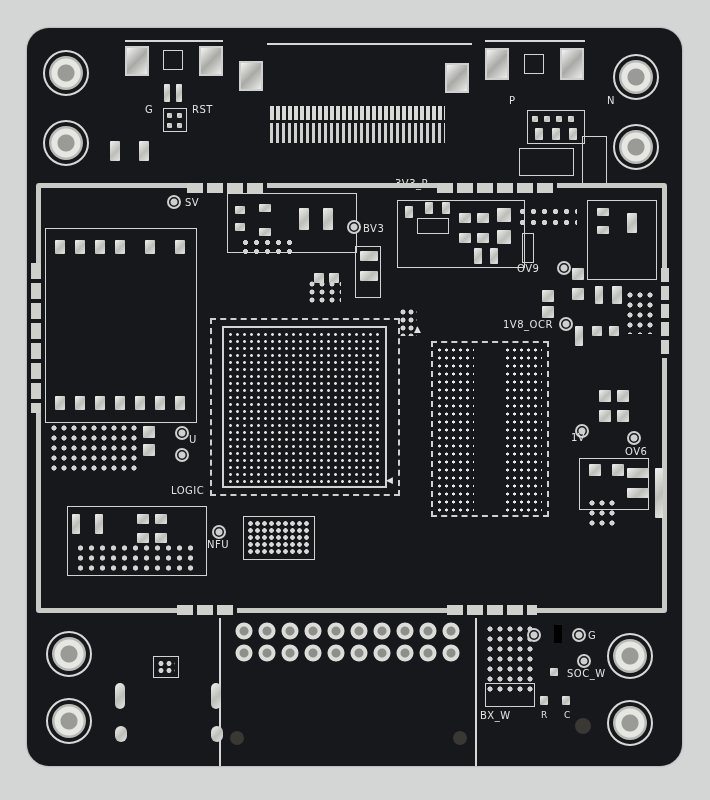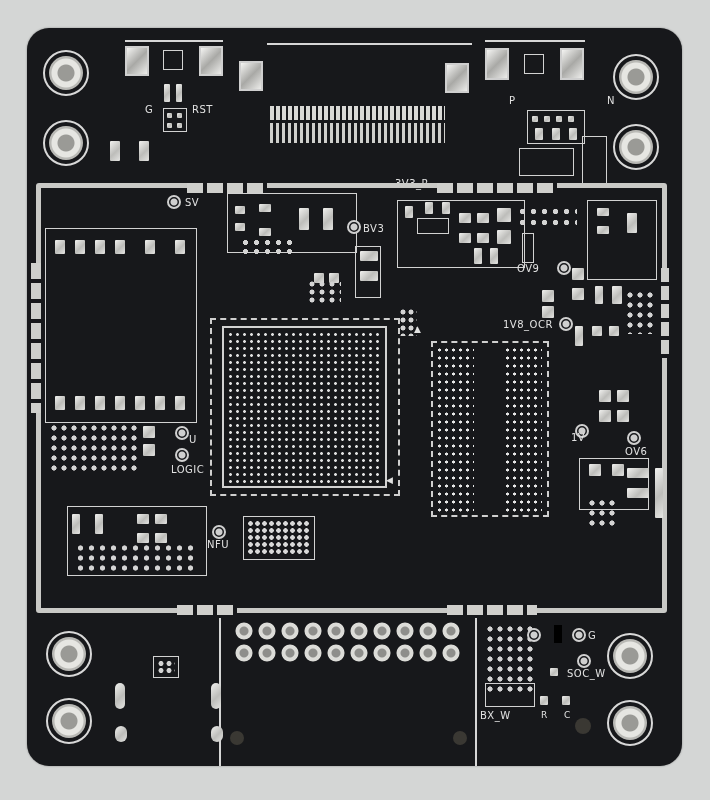--- a/index.html
+++ b/index.html
@@ -173,21 +173,21 @@
   <div class="pad" style="left:600px;top:460px;width:22px;height:10px;"></div>
   <div class="abs" style="left:560px;top:470px;width:30px;height:30px;background-image:radial-gradient(circle,#d4d4d4 2.3px,transparent 2.9px);background-size:10px 10px;"></div>
   <div class="pad" style="left:628px;top:440px;width:8px;height:50px;"></div>
 
   <div class="pad" style="left:116px;top:398px;width:12px;height:12px;"></div>
   <div class="pad" style="left:116px;top:416px;width:12px;height:12px;"></div>
   <div class="abs" style="left:22px;top:395px;width:90px;height:50px;background-image:radial-gradient(circle,#d4d4d4 2.3px,transparent 2.9px);background-size:10px 10px;"></div>
   <div class="testpt" style="left:148px;top:398px;"></div>
   <div class="silk" style="left:162px;top:406px;">U</div>
   <div class="testpt" style="left:148px;top:420px;"></div>
-  <div class="silk" style="left:144px;top:436px;">LOGIC</div>
+  <div class="silk" style="left:144px;top:457px;">LOGIC</div>
   <div class="outline" style="left:40px;top:478px;width:140px;height:70px;"></div>
   <div class="pad" style="left:45px;top:486px;width:8px;height:20px;"></div>
   <div class="pad" style="left:68px;top:486px;width:8px;height:20px;"></div>
   <div class="pad" style="left:110px;top:486px;width:12px;height:10px;"></div>
   <div class="pad" style="left:128px;top:486px;width:12px;height:10px;"></div>
   <div class="pad" style="left:110px;top:505px;width:12px;height:10px;"></div>
   <div class="pad" style="left:128px;top:505px;width:12px;height:10px;"></div>
   <div class="abs" style="left:48px;top:515px;width:120px;height:28px;background-image:radial-gradient(circle,#d4d4d4 2.3px,transparent 2.9px);background-size:11px 10px;"></div>
   <div class="testpt" style="left:185px;top:497px;"></div>
   <div class="silk" style="left:180px;top:511px;">NFU</div>

